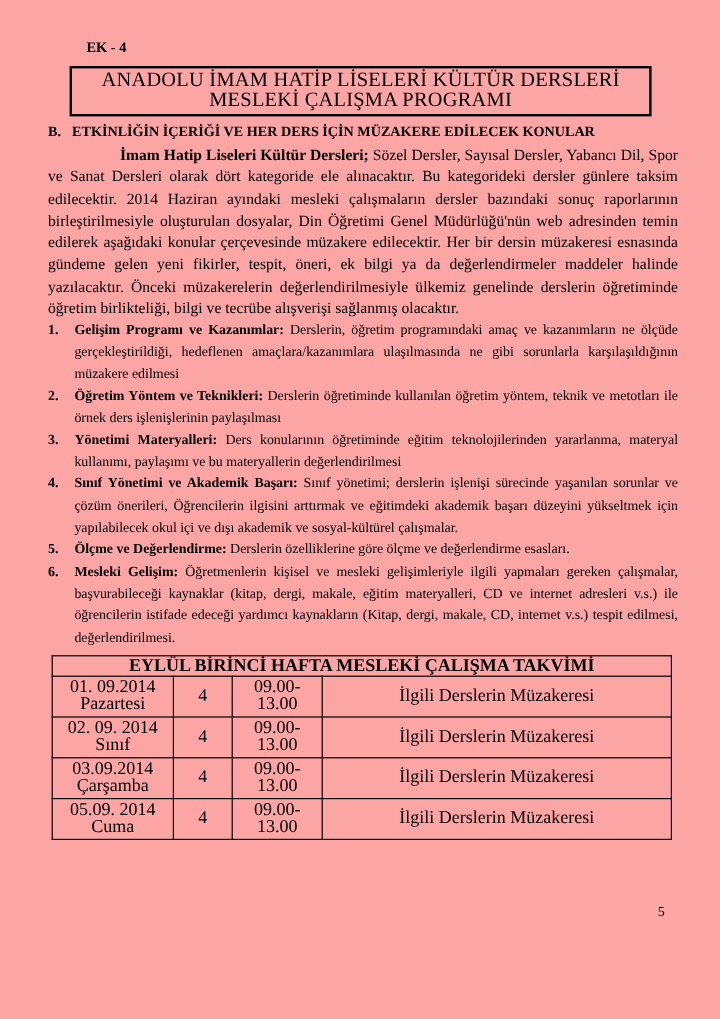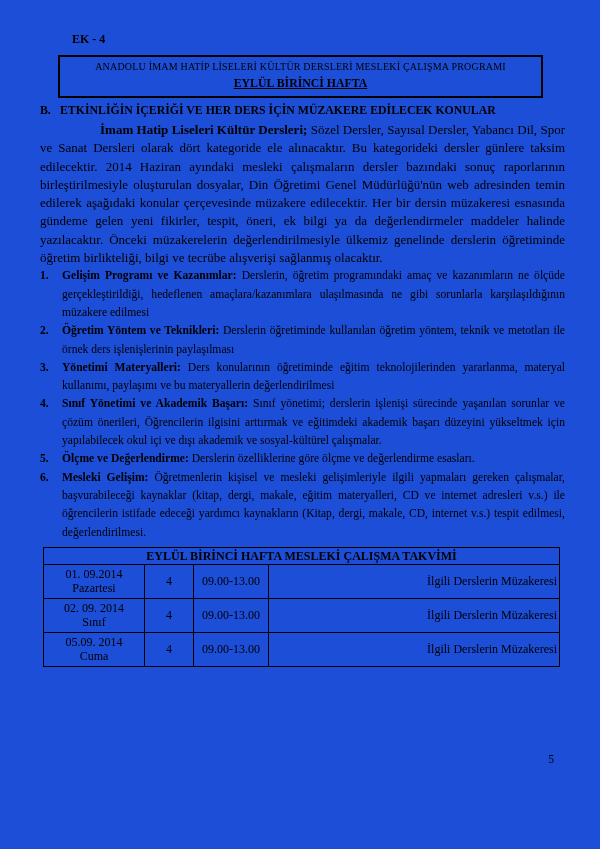--- a/index.html
+++ b/index.html
@@ -1,40 +1,40 @@
 <!DOCTYPE html>
 <html><head>
 <meta charset="utf-8">
 <style>
   html,body { margin:0; padding:0; background:#9e9e9e; }
   .page {
     position:relative;
     width:600px; height:849px;
     margin:0 auto;
-    background:#1d4ed8;
+    background:#fca5a5;
     color:#000000;
     font-family:"Liberation Serif", serif;
     box-sizing:border-box;
     padding-top:32px;
     overflow:hidden;
   }
   .ek-label {
     margin:0 0 8px 72px;
     font-size:12px;
     font-weight:bold;
   }
   .title-box {
     margin-left:58px;
     width:485px;
     box-sizing:border-box;
     border:2px solid #000;
     text-align:center;
     padding:2px 6px 4px 6px;
   }
-  .title-line1 { font-size:10px; line-height:16px; letter-spacing:0.2px; }
+  .title-line1 { font-size:17px; line-height:16px; letter-spacing:0.2px; }
   .title-line2 { font-size:11.8px; font-weight:bold; text-decoration:underline; line-height:17px; }
   .section-heading {
     margin:5px 35px 0 40px;
     font-size:11.8px;
     font-weight:bold;
     line-height:15px;
   }
   .section-heading .sec-num { display:inline-block; width:20px; }
   .intro {
     margin:3px 35px 0 40px;
@@ -51,63 +51,62 @@
     line-height:18.3px;
   }
   .item-num { flex:none; width:22px; font-weight:bold; }
   .item-body { flex:1; text-align:justify; }
   .item-title { font-weight:bold; }
   .schedule {
     margin:5px 0 12px 43px;
     width:516px;
     border-collapse:collapse;
     table-layout:fixed;
-    font-size:12px;
+    font-size:15px;
   }
   .schedule td, .schedule th {
     border:1.5px solid #000;
     padding:1px 2px;
     overflow:hidden;
   }
   .tbl-title {
     font-weight:bold;
     text-align:center;
     line-height:14px;
     padding:0 2px;
   }
   .schedule th {
     font-weight:bold;
     text-align:center;
     line-height:13.5px;
     vertical-align:middle;
   }
   .schedule td.data { height:31px; vertical-align:middle; line-height:14.5px; }
   .cell-center { text-align:center; }
-  .cell-courses { text-align:right; padding-left:10px; }
+  .cell-courses { text-align:center; padding-left:10px; }
   .col-date { width:101px; }
   .col-hours { width:49px; }
   .col-duration { width:75px; }
   .col-courses { width:291px; }
   .page-number {
     position:absolute;
     top:753px;
     right:46px;
     font-size:11.6px;
   }
 </style>
 </head>
 <body>
 
 <div class="page">
 
   <div class="ek-label">EK - 4</div>
 
   <div class="title-box">
     <div class="title-line1">ANADOLU İMAM HATİP LİSELERİ KÜLTÜR DERSLERİ MESLEKİ ÇALIŞMA PROGRAMI</div>
-    <div class="title-line2">EYLÜL BİRİNCİ HAFTA</div>
   </div>
 
   <div class="section-heading">
     <span class="sec-num">B.</span><span>ETKİNLİĞİN İÇERİĞİ VE HER DERS İÇİN MÜZAKERE EDİLECEK KONULAR</span>
   </div>
 
   <p class="intro"><span class="lead">İmam Hatip Liseleri Kültür Dersleri;</span><span> Sözel Dersler, Sayısal Dersler, Yabancı Dil, Spor ve Sanat Dersleri olarak dört kategoride ele alınacaktır. Bu kategorideki dersler günlere taksim edilecektir. 2014 Haziran ayındaki mesleki çalışmaların dersler bazındaki sonuç raporlarının birleştirilmesiyle oluşturulan dosyalar, Din Öğretimi Genel Müdürlüğü'nün web adresinden temin edilerek aşağıdaki konular çerçevesinde müzakere edilecektir. Her bir dersin müzakeresi esnasında gündeme gelen yeni fikirler, tespit, öneri, ek bilgi ya da değerlendirmeler maddeler halinde yazılacaktır. Önceki müzakerelerin değerlendirilmesiyle ülkemiz genelinde derslerin öğretiminde öğretim birlikteliği, bilgi ve tecrübe alışverişi sağlanmış olacaktır.</span></p>
 
   <div class="activity-list">
     <div class="list-item">
@@ -160,20 +159,29 @@
         <td class="data cell-center">
           <div>02. 09. 2014</div>
           <div>Sınıf</div>
         </td>
         <td class="data cell-center">4</td>
         <td class="data cell-center">09.00-13.00</td>
         <td class="data cell-courses">İlgili Derslerin Müzakeresi</td>
       </tr>
       <tr>
         <td class="data cell-center">
+          <div>03.09.2014</div>
+          <div>Çarşamba</div>
+        </td>
+        <td class="data cell-center">4</td>
+        <td class="data cell-center">09.00-13.00</td>
+        <td class="data cell-courses">İlgili Derslerin Müzakeresi</td>
+      </tr>
+      <tr>
+        <td class="data cell-center">
           <div>05.09. 2014</div>
           <div>Cuma</div>
         </td>
         <td class="data cell-center">4</td>
         <td class="data cell-center">09.00-13.00</td>
         <td class="data cell-courses">İlgili Derslerin Müzakeresi</td>
       </tr>
     </tbody>
   </table>
 

